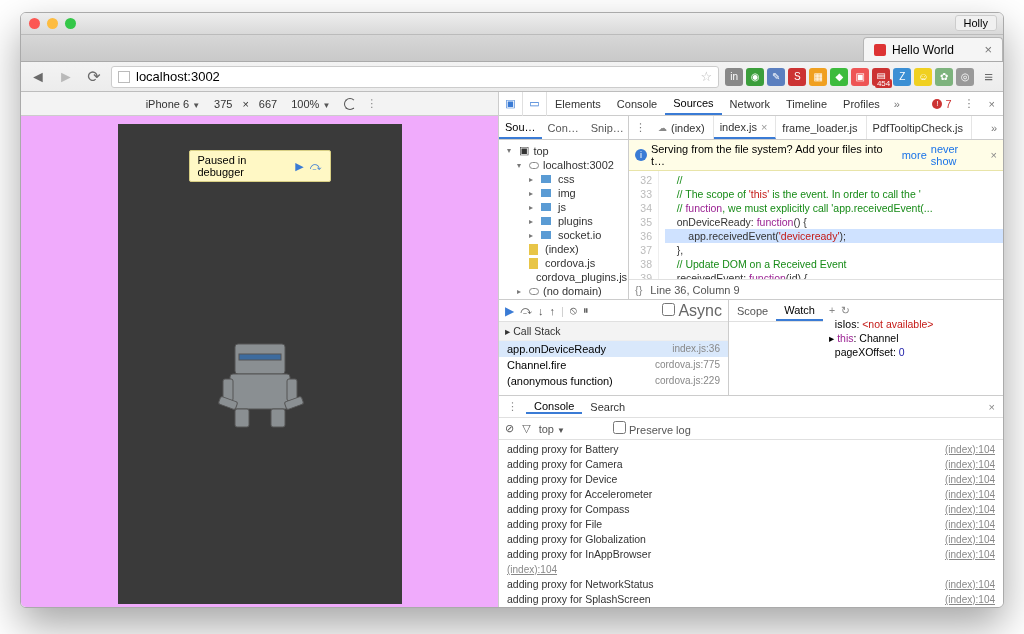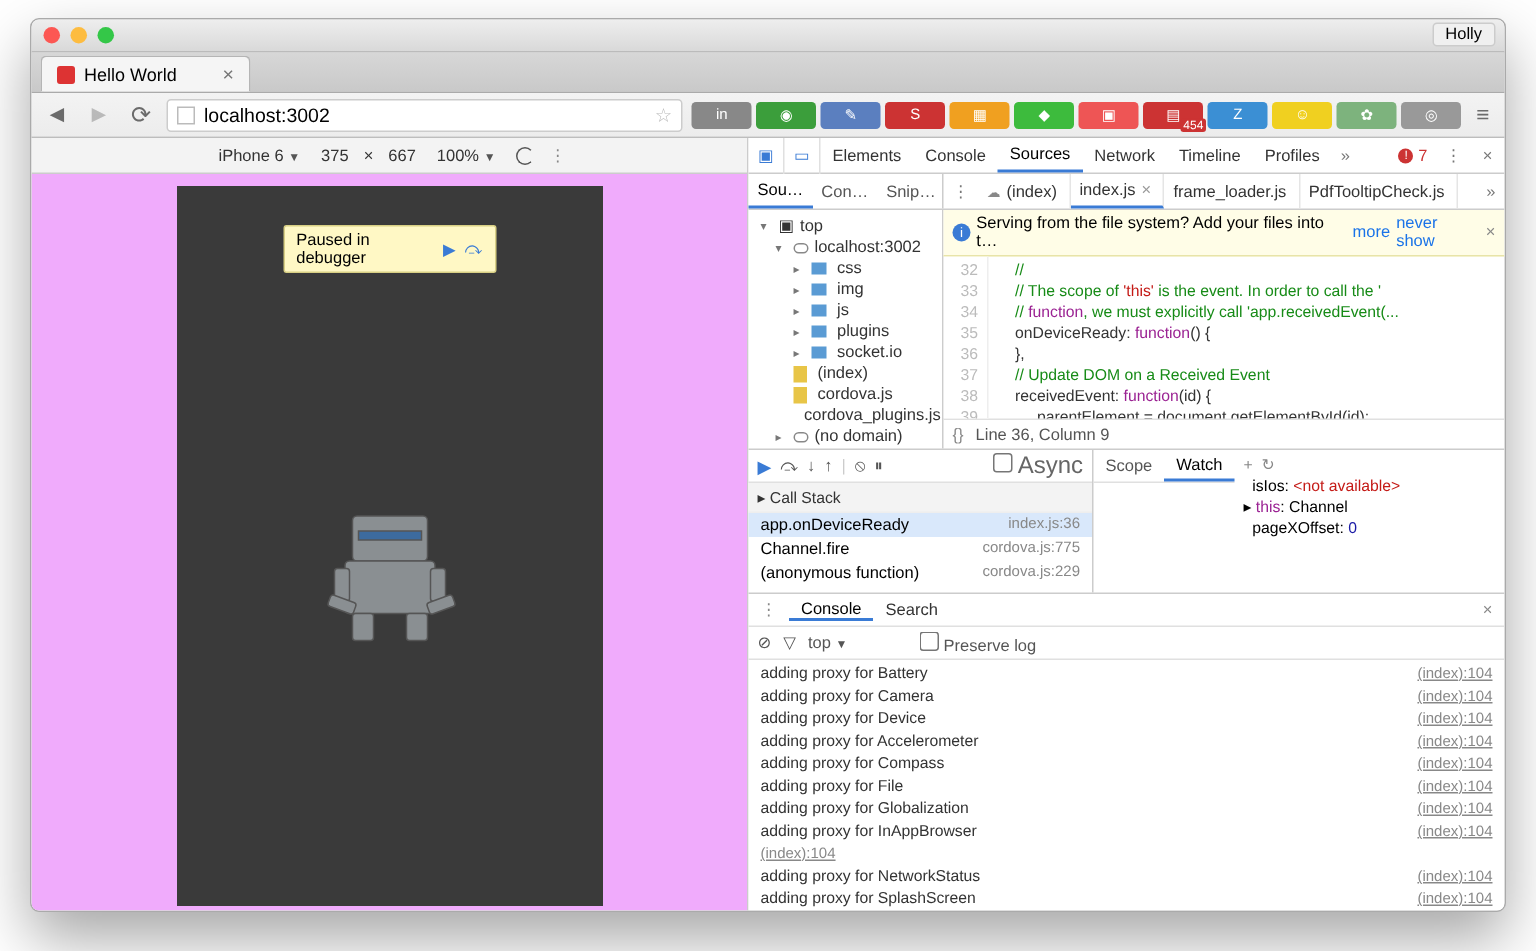--- a/index.html
+++ b/index.html
@@ -6,31 +6,31 @@
 body { background: #fff; width: 1024px; height: 634px; overflow: hidden; }
 
 .window { width: 984px; height: 596px; margin: 12px auto; background: #fff; border: 1px solid #aaa; border-radius: 6px; box-shadow: 0 18px 40px rgba(0,0,0,.35); overflow: hidden; display: flex; flex-direction: column; position: relative; }
 
 .titlebar { height: 22px; background: linear-gradient(#eeeeee,#d9d9d9); border-bottom: 1px solid #bbb; display: flex; align-items: center; padding: 0 8px; position: relative; }
 .traffic { display: flex; gap: 7px; }
 .traffic span { width: 11px; height: 11px; border-radius: 50%; display: inline-block; }
 .traffic .r{background:#fc5753}.traffic .y{background:#fdbc40}.traffic .g{background:#34c748}
 .user-pill { position: absolute; right: 6px; top: 2px; font-size: 11px; background: #f0f0f0; border:1px solid #ccc; border-radius: 3px; padding: 1px 8px; }
 
-.tabstrip { height: 27px; background: linear-gradient(#d7d7d7,#c9c9c9); display:flex; align-items:flex-end; padding-left:6px; border-bottom:1px solid #aaa;}
+.tabstrip { height: 27px; background: linear-gradient(#d7d7d7,#c9c9c9); display:flex; align-items:flex-end; padding-left:6px; border-bottom:1px solid #aaa;justify-content:flex-end;}
 .tab { background:#f5f5f5; border:1px solid #b5b5b5; border-bottom:none; border-radius:4px 4px 0 0; height:24px; display:flex; align-items:center; padding:0 10px; font-size:12px; gap:6px; width:140px;}
 .tab .fav{width:12px;height:12px;background:#d33;border-radius:2px;}
 .tab .x{color:#777;font-size:13px;margin-left:auto;}
 
 .addrbar { height:30px; background:linear-gradient(#f3f3f3,#ececec); border-bottom:1px solid #bdbdbd; display:flex; align-items:center; padding:0 6px; gap:6px; }
 .navbtn{color:#6b6b6b;font-size:16px;width:22px;text-align:center;}
 .addr{ flex:1; height:22px; background:#fff; border:1px solid #ccc; border-radius:3px; display:flex; align-items:center; padding:0 6px; font-size:13px; gap:6px;}
 .addr .page-icon{width:12px;height:12px;border:1px solid #bbb;}
 .ext-row{display:flex;gap:3px;align-items:center;}
-.ext{width:40px;height:18px;border-radius:3px;display:flex;align-items:center;justify-content:center;font-size:10px;color:#fff;}
+.ext{width:18px;height:18px;border-radius:3px;display:flex;align-items:center;justify-content:center;font-size:10px;color:#fff;}
 .ext.g1{background:#888}.ext.g2{background:#3b9e3b}.ext.g3{background:#5b7fbf}.ext.g4{background:#c33}.ext.g5{background:#f0a020}.ext.g6{background:#3dbb3d}.ext.g7{background:#e55}.ext.g8{background:#c33;position:relative}.ext.g8::after{content:attr(data-badge);position:absolute;bottom:-2px;right:-2px;font-size:8px;background:#c33;color:#fff;padding:0 2px;border-radius:2px;}
 .ext.g9{background:#3b8fd4}.ext.g10{background:#f0d020}.ext.g11{background:#7db37d}.ext.g12{background:#999}
 .hamburger{color:#6b6b6b;font-size:15px;margin:0 4px;}
 
 .content{flex:1;display:flex;min-height:0;}
 
 
 .left{width:478px; background:#ededed; border-right:1px solid #ccc; display:flex; flex-direction:column; min-height:0;}
 .emu-toolbar{height:24px;background:#f3f3f3;display:flex;align-items:center;justify-content:center;gap:10px;font-size:11px;color:#333;border-bottom:1px solid #ccc;}
 .emu-toolbar .sel{padding:0 4px;}
@@ -327,21 +327,21 @@
 40
 41
 42
 43
 44
 </div>
             <div class="code-lines" id="codelines">    <span class="cm">//</span>
     <span class="cm">// The scope of <span class="str">'this'</span> is the event. In order to call the '</span>
     <span class="cm">// <span class="kw">function</span>, we must explicitly call 'app.receivedEvent(...</span>
     onDeviceReady: <span class="kw">function</span>() {
-    },
+<span class="hl">        app.receivedEvent(<span class="str">'deviceready'</span>);</span>    },
     <span class="cm">// Update DOM on a Received Event</span>
     receivedEvent: <span class="kw">function</span>(id) {
          parentElement = document.getElementById(id);
          listeningElement = parentElement.querySelector('.li
          receivedElement = parentElement.querySelector('.rec
     
         listeningElement.setAttribute(, )
 </div>
           </div>
           <div class="code-status">

